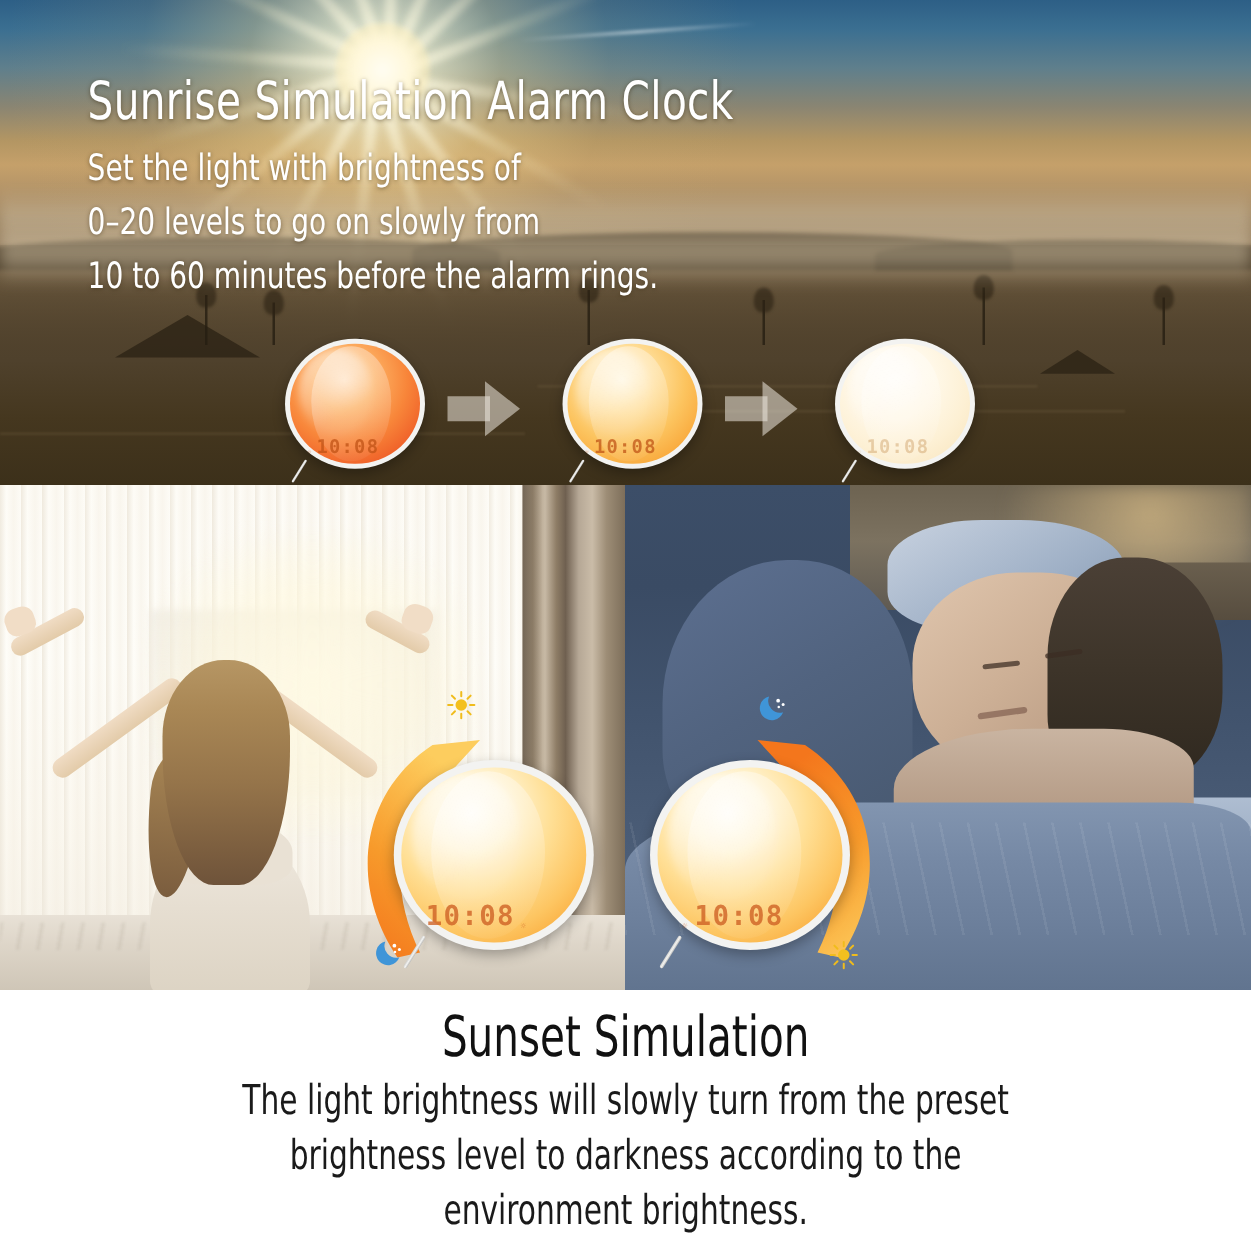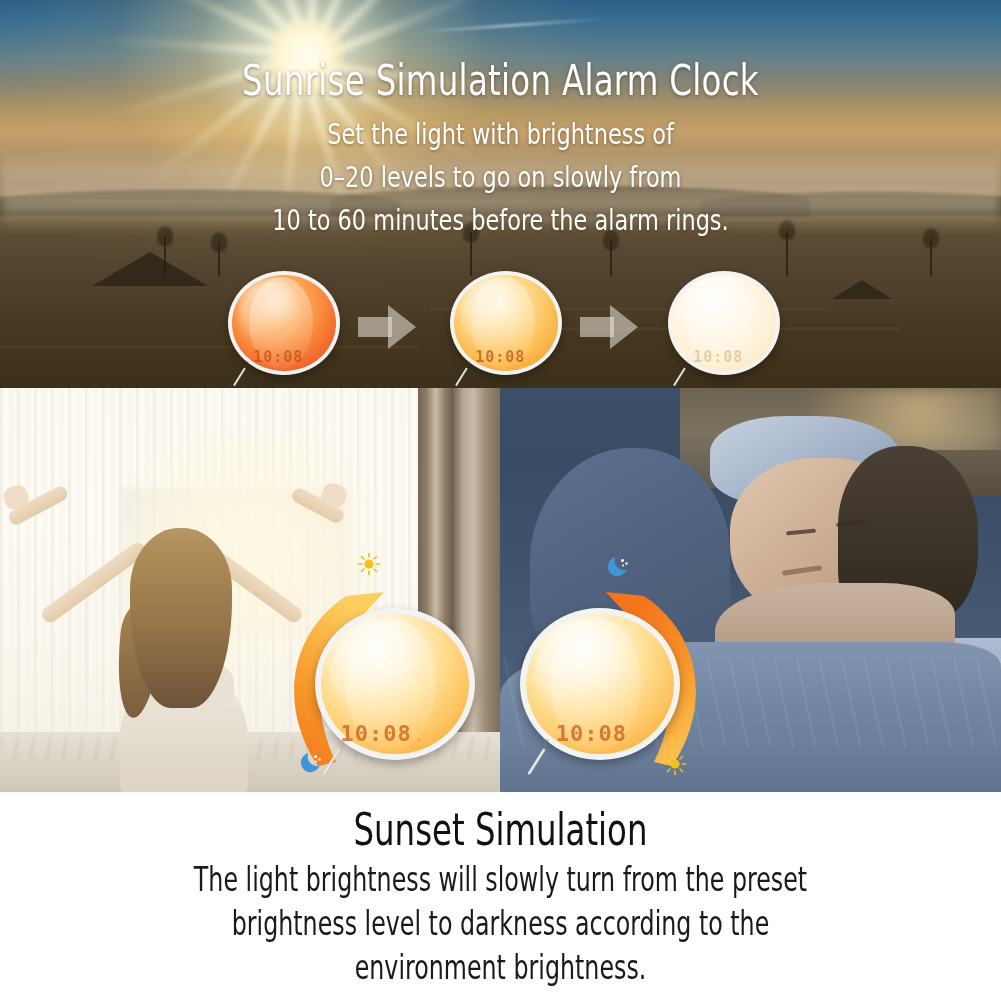--- a/index.html
+++ b/index.html
@@ -64,21 +64,21 @@
     position:absolute; width:2px; background:rgba(38,30,18,0.8);
   }
   .tree::before {
     content:""; position:absolute; left:-7px; top:-10px; width:16px; height:20px; border-radius:50% 50% 40% 40%;
     background:rgba(44,34,20,0.62); filter:blur(1.2px);
   }
   .field-line {
     position:absolute; height:2px; background:rgba(118,100,70,0.30); filter:blur(1px);
   }
 
-  .banner-text { position:absolute; left:0; top:0; width:1001px; text-align:center; color:#fff; }
+  .banner-text { position:absolute; left:0; top:0; width:1001px; text-align:left; color:#fff; }
   .headline {
     font-size:42px; font-weight:300; letter-spacing:0.3px; margin-top:56px;
     font-family:"DejaVu Sans Condensed","Liberation Sans", sans-serif;
     font-stretch:condensed;
     text-shadow:0 1px 4px rgba(60,45,20,0.55);
     transform:scaleX(0.86); transform-origin:center;
   }
   .subline {
     font-size:29px; font-weight:300; line-height:43px; margin-top:8px;
     font-family:"DejaVu Sans Condensed","Liberation Sans", sans-serif;

